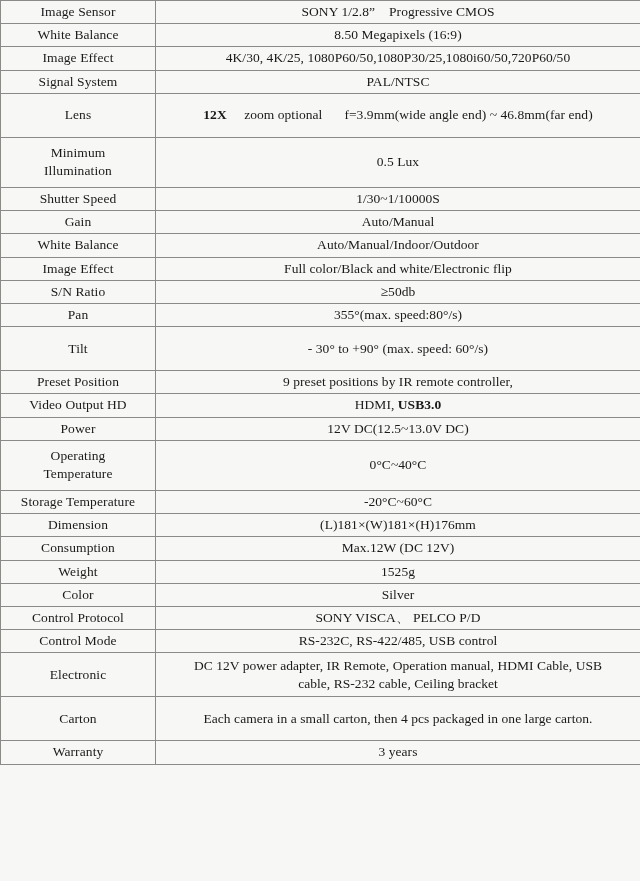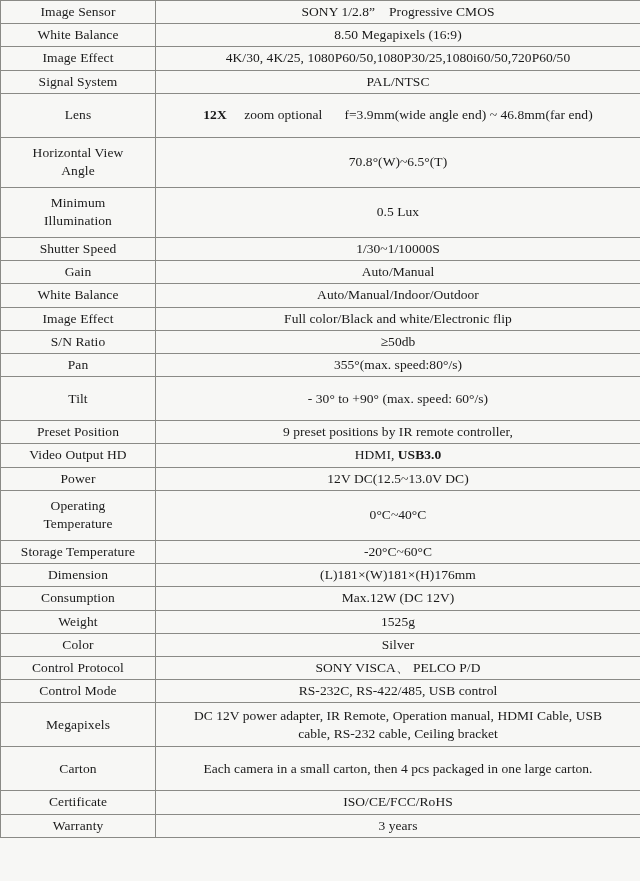--- a/index.html
+++ b/index.html
@@ -87,24 +87,20 @@
         </tr>
         <tr class="r-single">
           <td class="cell-label">Signal System</td>
           <td class="cell-value">PAL/NTSC</td>
         </tr>
         <tr class="r-double">
           <td class="cell-label">Lens</td>
           <td class="cell-value"><span class="bold">12X</span> <span class="gapsp"></span><span>zoom optional</span><span class="gapsp-lg"></span><span>f=3.9mm(wide angle end) ~ 46.8mm(far end)</span></td>
         </tr>
         <tr class="r-tall">
-          <td class="cell-label"><span>Horizontal View</span><br><span>Angle</span></td>
-          <td class="cell-value">70.8°(W)~6.5°(T)</td>
-        </tr>
-        <tr class="r-tall">
           <td class="cell-label"><span>Minimum</span><br><span>Illumination</span></td>
           <td class="cell-value">0.5 Lux</td>
         </tr>
         <tr class="r-single">
           <td class="cell-label">Shutter Speed</td>
           <td class="cell-value">1/30~1/10000S</td>
         </tr>
         <tr class="r-single">
           <td class="cell-label">Gain</td>
           <td class="cell-value">Auto/Manual</td>
@@ -167,34 +163,30 @@
         </tr>
         <tr class="r-single">
           <td class="cell-label">Control Protocol</td>
           <td class="cell-value">SONY VISCA、 PELCO P/D</td>
         </tr>
         <tr class="r-single">
           <td class="cell-label">Control Mode</td>
           <td class="cell-value">RS-232C, RS-422/485, USB control</td>
         </tr>
         <tr class="r-double">
-          <td class="cell-label">Megapixels</td>
+          <td class="cell-label">Electronic</td>
           <td class="cell-value">
             <span class="wrap-2">DC 12V power adapter, IR Remote, Operation manual, HDMI Cable, USB cable, RS-232 cable, Ceiling bracket</span>
           </td>
         </tr>
         <tr class="r-double">
           <td class="cell-label">Carton</td>
           <td class="cell-value">
             <span class="wrap-2">Each camera in a small carton, then 4 pcs packaged in one large carton.</span>
           </td>
         </tr>
         <tr class="r-single">
-          <td class="cell-label">Certificate</td>
-          <td class="cell-value">ISO/CE/FCC/RoHS</td>
-        </tr>
-        <tr class="r-single">
           <td class="cell-label">Warranty</td>
           <td class="cell-value">3 years</td>
         </tr>
       </tbody>
   </table>
 </div>
 
 </body></html>

